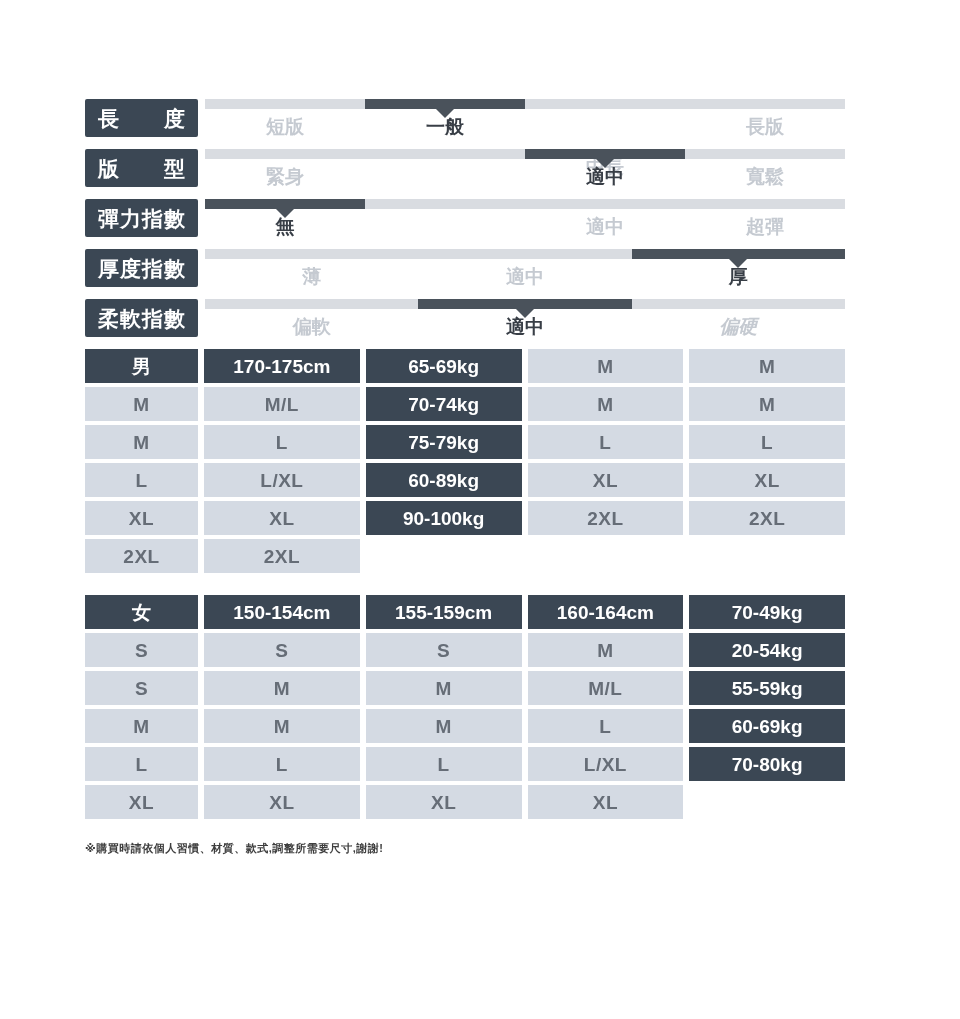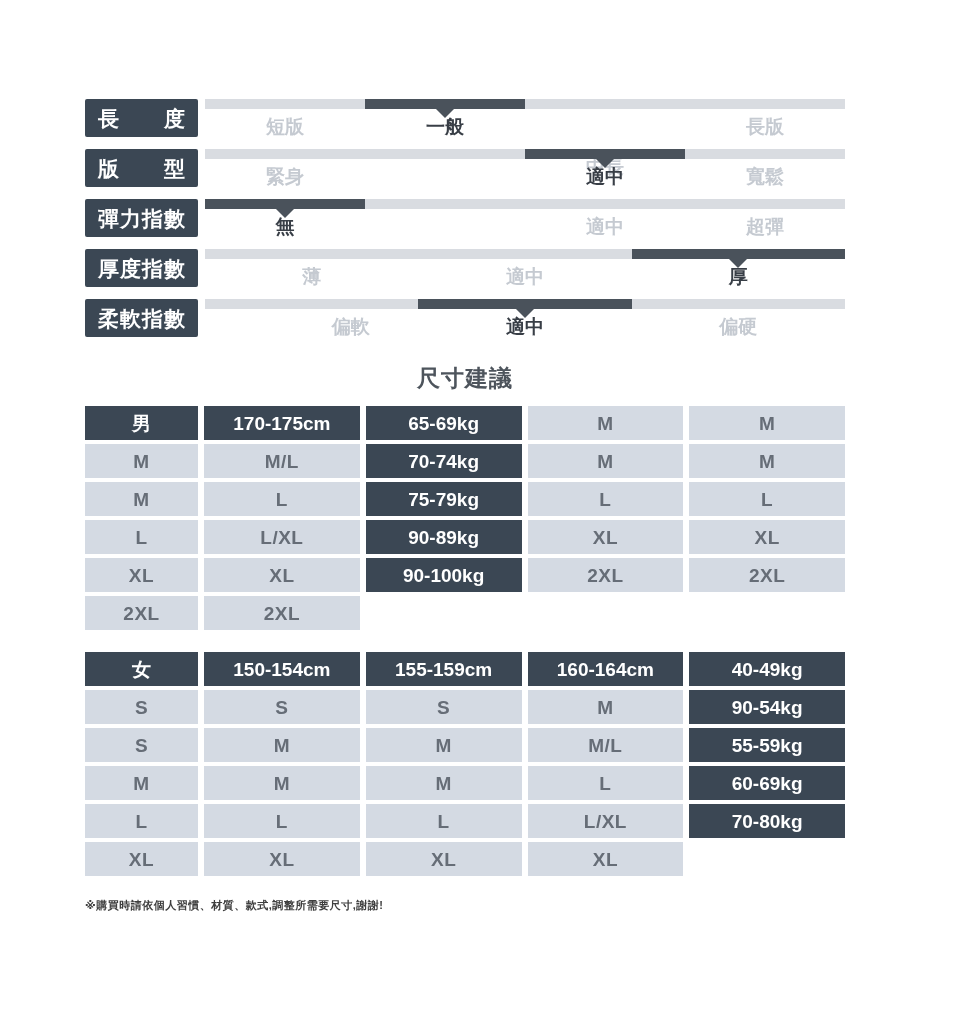--- a/index.html
+++ b/index.html
@@ -130,70 +130,69 @@
         <div class="label-box">
           <span>柔</span>
           <span>軟</span>
           <span>指</span>
           <span>數</span>
         </div>
         <div class="slider">
           <div class="track"></div>
           <div class="fill" style="left: 33.3333%; width: 33.3333%;"></div>
           <div class="marker" style="left: 50%;"></div>
-          <span class="opt" style="left: 16.6667%; margin-left: 39px;">偏軟</span>
+          <span class="opt" style="left: 16.6667%;">偏軟</span>
           <span class="opt sel" style="left: 50%;">適中</span>
-          <span class="opt" style="left: 83.3333%;">偏硬</span>
+          <span class="opt" style="left: 83.3333%; font-style: italic;">偏硬</span>
         </div>
       </div>
     </section>
 
-  <h2 class="section-title">尺寸建議</h2>
 
   <section id="tables">
       <div class="size-table">
         <div class="cell hdr">男</div>
         <div class="cell hdr">170-175cm</div>
         <div class="cell hdr">65-69kg</div>
         <div class="cell val">M</div>
         <div class="cell val">M</div>
         <div class="cell val">M</div>
         <div class="cell val">M/L</div>
         <div class="cell hdr">70-74kg</div>
         <div class="cell val">M</div>
         <div class="cell val">M</div>
         <div class="cell val">M</div>
         <div class="cell val">L</div>
         <div class="cell hdr">75-79kg</div>
         <div class="cell val">L</div>
         <div class="cell val">L</div>
         <div class="cell val">L</div>
         <div class="cell val">L/XL</div>
-        <div class="cell hdr">90-89kg</div>
+        <div class="cell hdr">60-89kg</div>
         <div class="cell val">XL</div>
         <div class="cell val">XL</div>
         <div class="cell val">XL</div>
         <div class="cell val">XL</div>
         <div class="cell hdr">90-100kg</div>
         <div class="cell val">2XL</div>
         <div class="cell val">2XL</div>
         <div class="cell val">2XL</div>
         <div class="cell val">2XL</div>
       </div>
       <div class="size-table">
         <div class="cell hdr">女</div>
         <div class="cell hdr">150-154cm</div>
         <div class="cell hdr">155-159cm</div>
         <div class="cell hdr">160-164cm</div>
-        <div class="cell hdr">40-49kg</div>
-        <div class="cell val">S</div>
-        <div class="cell val">S</div>
-        <div class="cell val">S</div>
-        <div class="cell val">M</div>
-        <div class="cell hdr">90-54kg</div>
+        <div class="cell hdr">70-49kg</div>
+        <div class="cell val">S</div>
+        <div class="cell val">S</div>
+        <div class="cell val">S</div>
+        <div class="cell val">M</div>
+        <div class="cell hdr">20-54kg</div>
         <div class="cell val">S</div>
         <div class="cell val">M</div>
         <div class="cell val">M</div>
         <div class="cell val">M/L</div>
         <div class="cell hdr">55-59kg</div>
         <div class="cell val">M</div>
         <div class="cell val">M</div>
         <div class="cell val">M</div>
         <div class="cell val">L</div>
         <div class="cell hdr">60-69kg</div>

